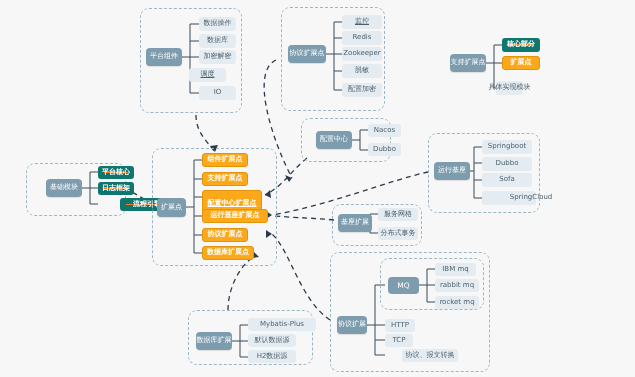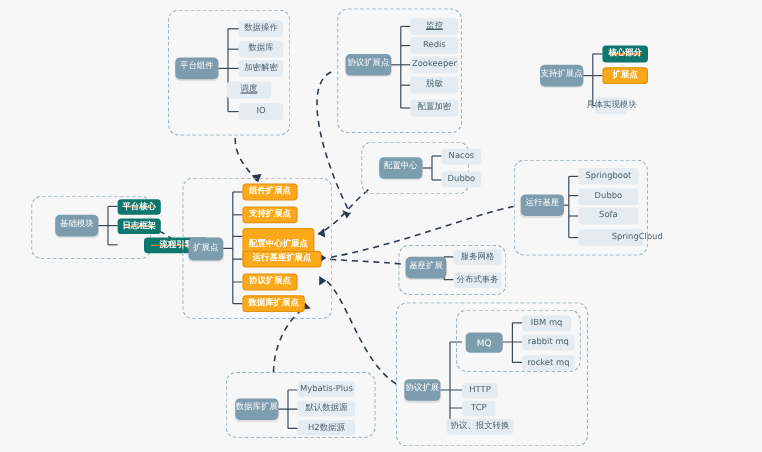--- a/index.html
+++ b/index.html
@@ -232,35 +232,35 @@
   <div class="group-box" style="left:26px;top:163px;width:100px;height:53px;"></div>
   <div class="node parent" style="left:46px;top:179px;width:36px;height:18px;">基础模块</div>
   <div class="node core" style="left:98px;top:166px;width:36px;height:13px;">平台核心</div>
   <div class="node core" style="left:98px;top:182px;width:36px;height:13px;">日志框架</div>
   <div class="node core" style="left:98px;top:198px;width:54px;height:13px;margin-left:22px;">流程引擎</div>
 
   <div class="group-box" style="left:152px;top:148px;width:125px;height:118px;"></div>
   <div class="node parent" style="left:157px;top:198px;width:29px;height:19px;">扩展点</div>
   <div class="node ext" style="left:202px;top:153px;width:46px;height:14px;">组件扩展点</div>
   <div class="node ext" style="left:202px;top:172px;width:46px;height:14px;">支持扩展点</div>
-  <div class="node ext" style="left:202px;top:190px;width:60px;height:28px;">配置中心扩展点</div>
+  <div class="node ext" style="left:202px;top:190px;width:60px;height:28px;text-decoration:underline;">配置中心扩展点</div>
   <div class="node ext" style="left:202px;top:209px;width:66px;height:14px;">运行基座扩展点</div>
   <div class="node ext" style="left:202px;top:228px;width:46px;height:14px;">协议扩展点</div>
   <div class="node ext" style="left:202px;top:246px;width:52px;height:14px;">数据库扩展点</div>
 
   <div class="group-box" style="left:330px;top:252px;width:160px;height:120px;"></div>
   <div class="node parent" style="left:337px;top:316px;width:30px;height:18px;">协议扩展</div>
   <div class="group-box" style="left:380px;top:258px;width:104px;height:52px;"></div>
   <div class="node mqnode" style="left:388px;top:277px;width:31px;height:17px;">MQ</div>
   <div class="node leaf" style="left:435px;top:263px;width:41px;height:13px;">IBM mq</div>
   <div class="node leaf" style="left:435px;top:279px;width:44px;height:13px;">rabbit mq</div>
   <div class="node leaf" style="left:435px;top:296px;width:44px;height:13px;">rocket mq</div>
   <div class="node leaf" style="left:385px;top:319px;width:30px;height:13px;">HTTP</div>
   <div class="node leaf" style="left:385px;top:334px;width:28px;height:13px;">TCP</div>
-  <div class="node leaf" style="left:372px;top:349px;width:56px;height:13px;">协议、报文转换</div>
+  <div class="node leaf" style="left:402px;top:349px;width:56px;height:13px;">协议、报文转换</div>
 
   <div class="group-box" style="left:188px;top:310px;width:125px;height:55px;"></div>
   <div class="node parent" style="left:196px;top:332px;width:36px;height:18px;">数据库扩展</div>
-  <div class="node leaf" style="left:248px;top:318px;width:48px;height:13px;">Mybatis-Plus</div>
+  <div class="node leaf" style="left:248px;top:318px;width:68px;height:13px;">Mybatis-Plus</div>
   <div class="node leaf" style="left:248px;top:334px;width:48px;height:13px;">默认数据源</div>
   <div class="node leaf" style="left:248px;top:350px;width:48px;height:13px;">H2数据源</div>
 
 </div>
 
 </body></html>

